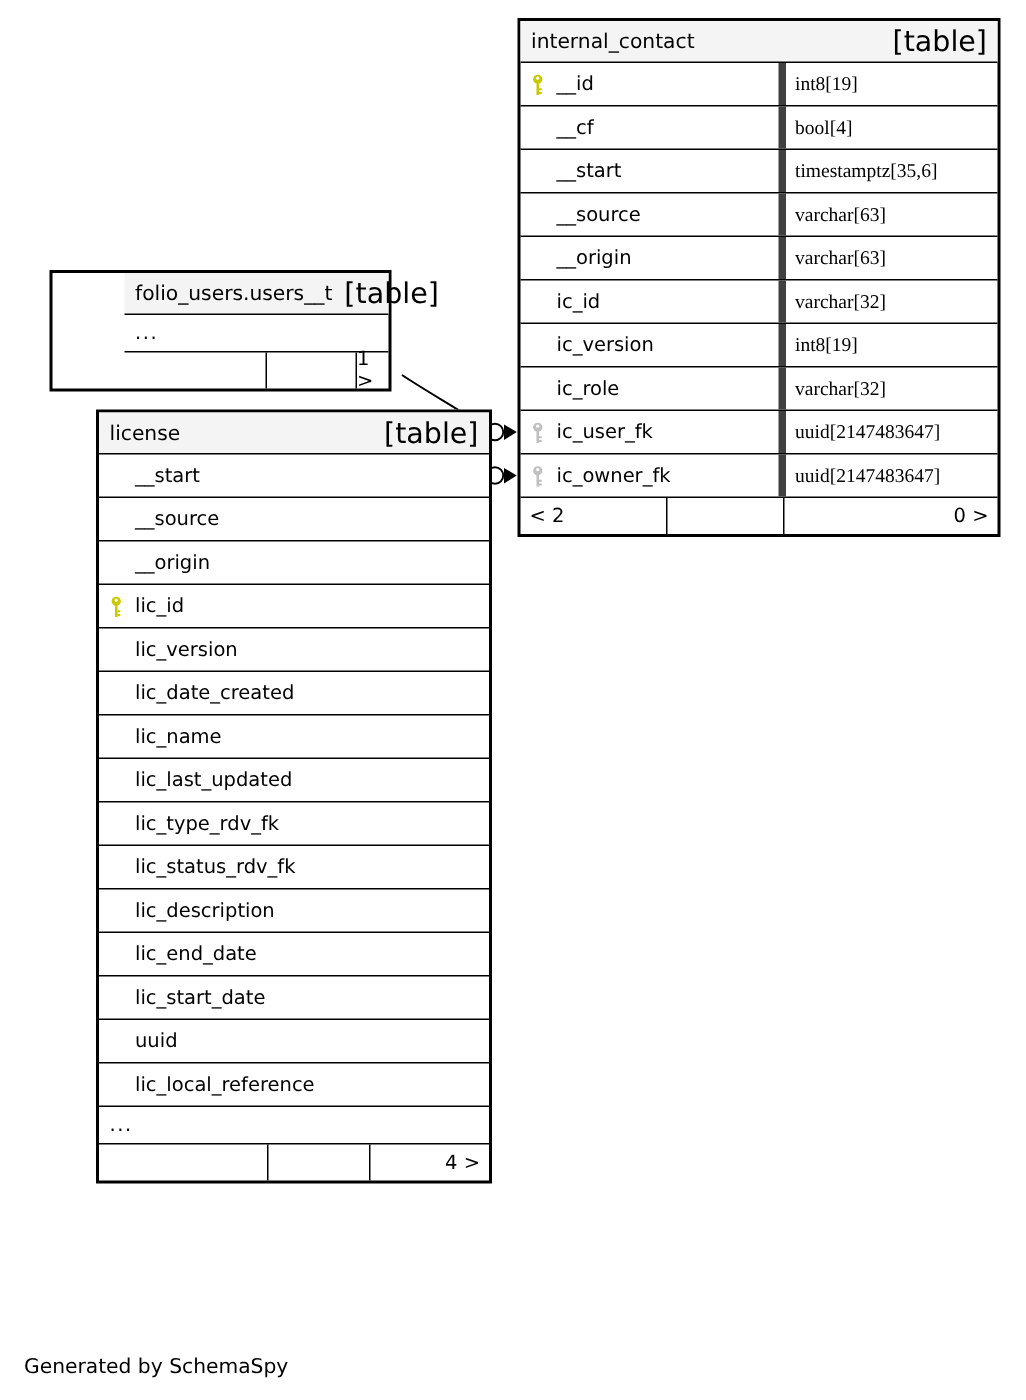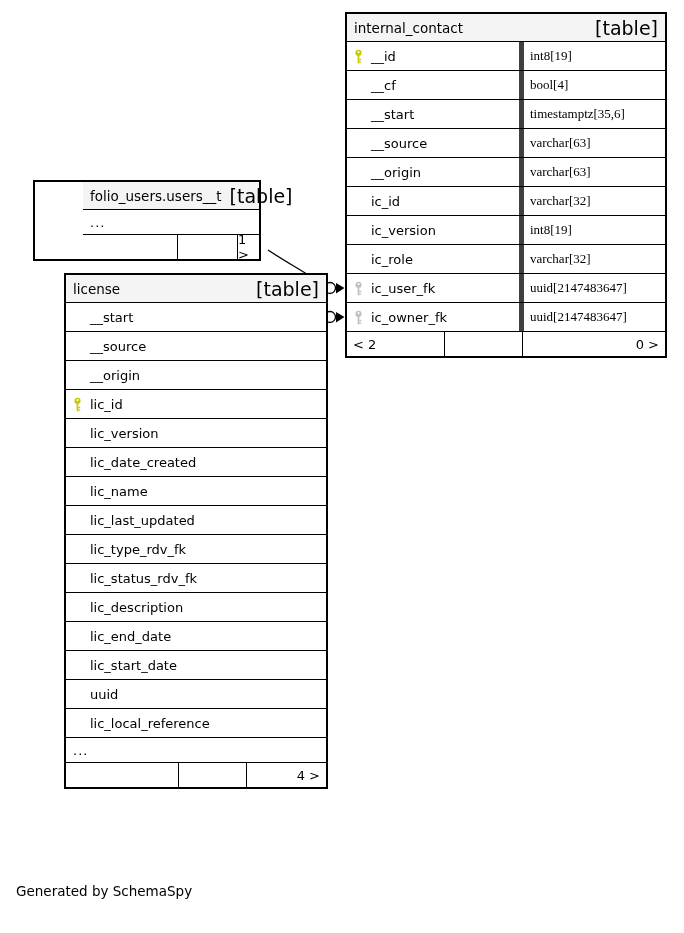--- a/index.html
+++ b/index.html
@@ -35,21 +35,21 @@
   .fcell.right{flex:1;justify-content:flex-end;padding-right:6px;}
   #t-internal .fcell.left{width:98px;}
   #t-internal .fcell.mid{width:78px;}
   #t-folio .fcell.left{width:95px;}
   #t-folio .fcell.mid{width:60px;}
   #t-license .fcell.left{width:113px;}
   #t-license .fcell.mid{width:68px;}
   #t-internal{left:345px;top:12px;width:322px;}
   #t-folio{left:33px;top:180px;width:228px;padding-left:48px;}
   #t-license{left:16px;top:273px;width:264px;margin-left:48px;}
-  .note{position:absolute;left:16px;top:883px;font-size:13.5px;}
+  .note{position:absolute;left:16px;top:903px;font-size:13.5px;}
 </style>
 </head>
 <body>
 
 <div>
 
   <svg class="links" viewBox="0 0 684 933">
     <path d="M268,250 C286,262 308,274 324.5,285.5" fill="none" stroke="#000" stroke-width="1.3"></path>
     <path d="M282,404 C300,404 304,392 310,370 C316,348 319,329 325.5,320.5" fill="none" stroke="#000" stroke-width="1.3"></path>
     <circle cx="330" cy="288" r="5.5" fill="#fff" stroke="#000" stroke-width="1.3"></circle>

